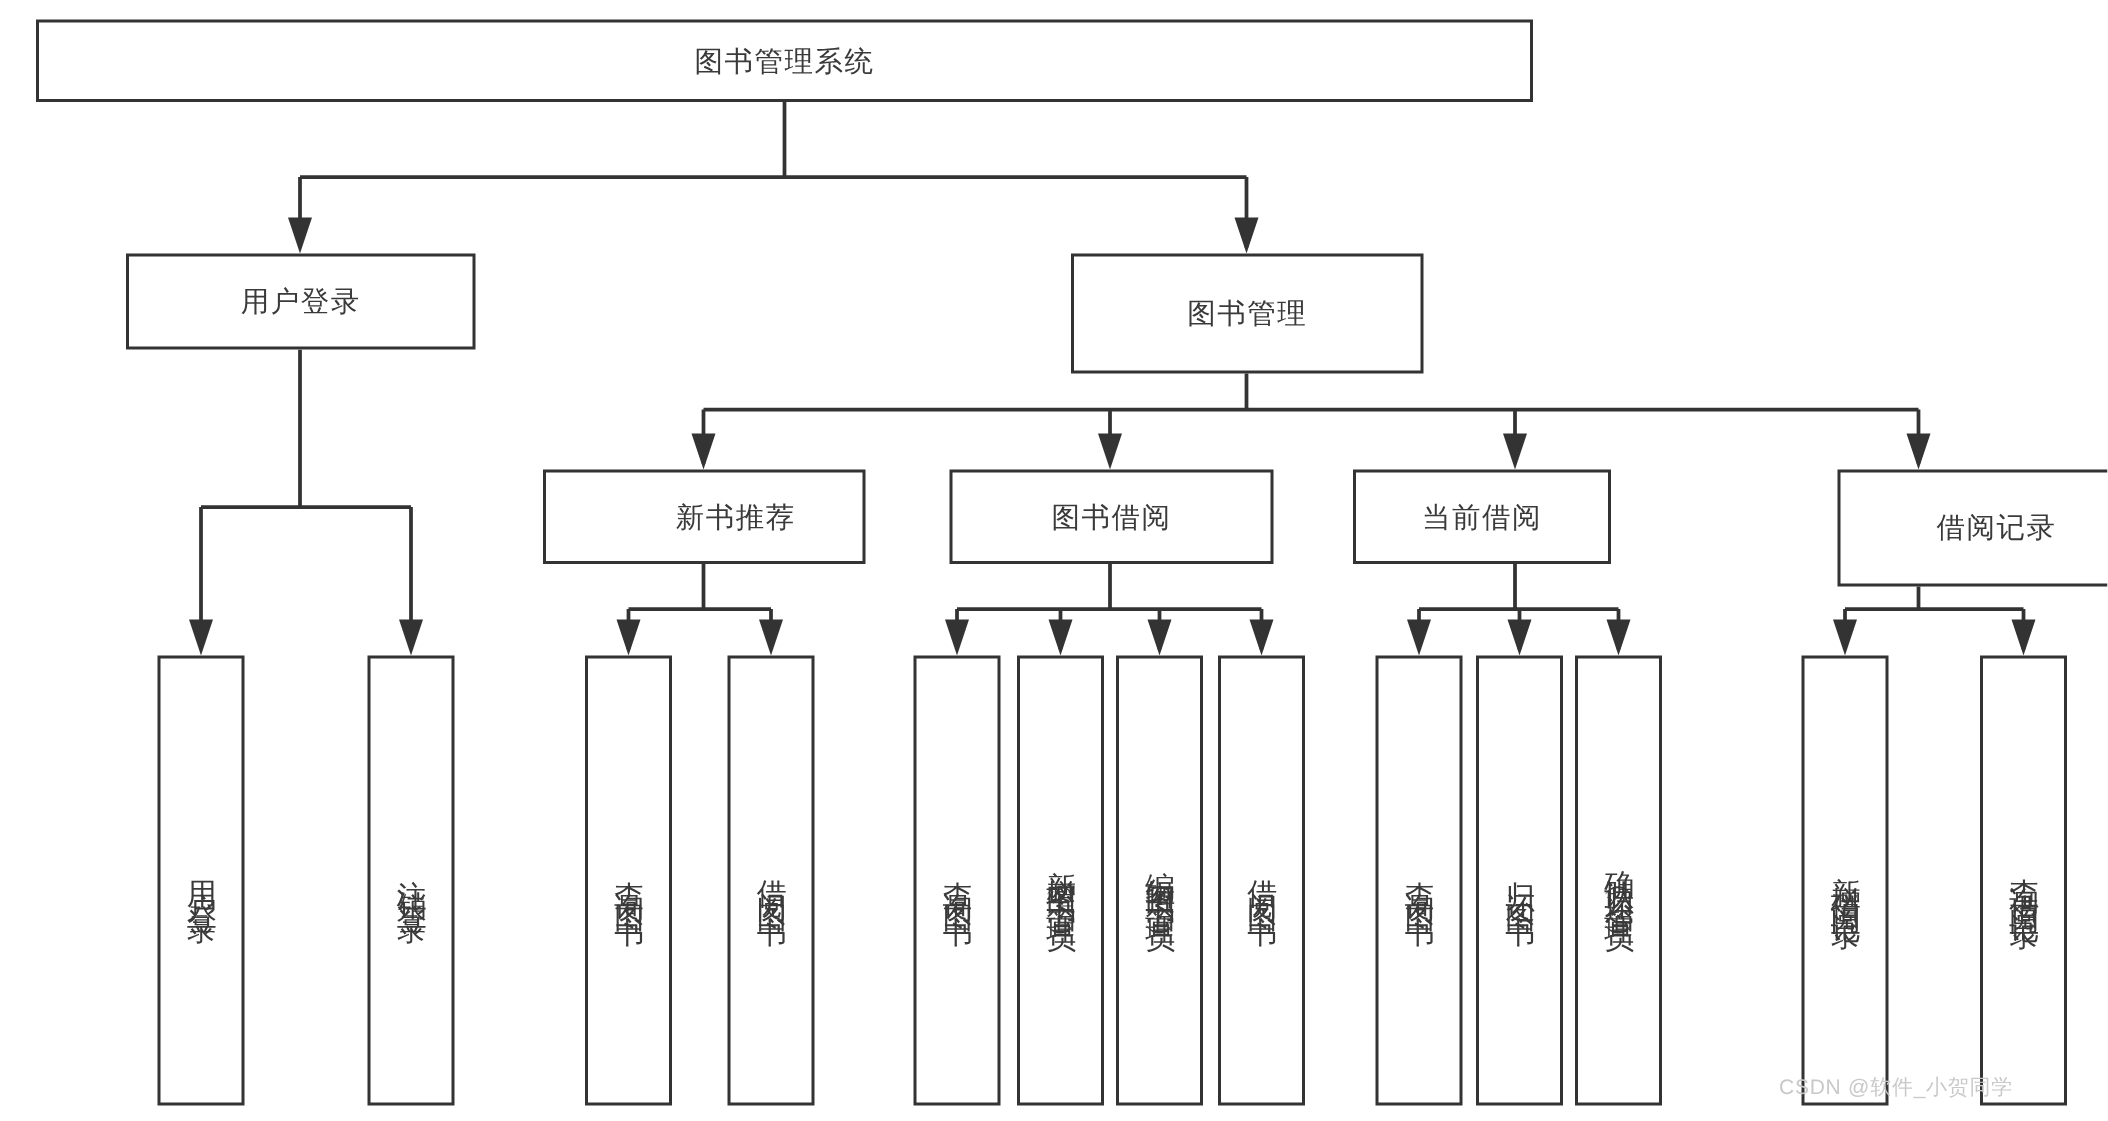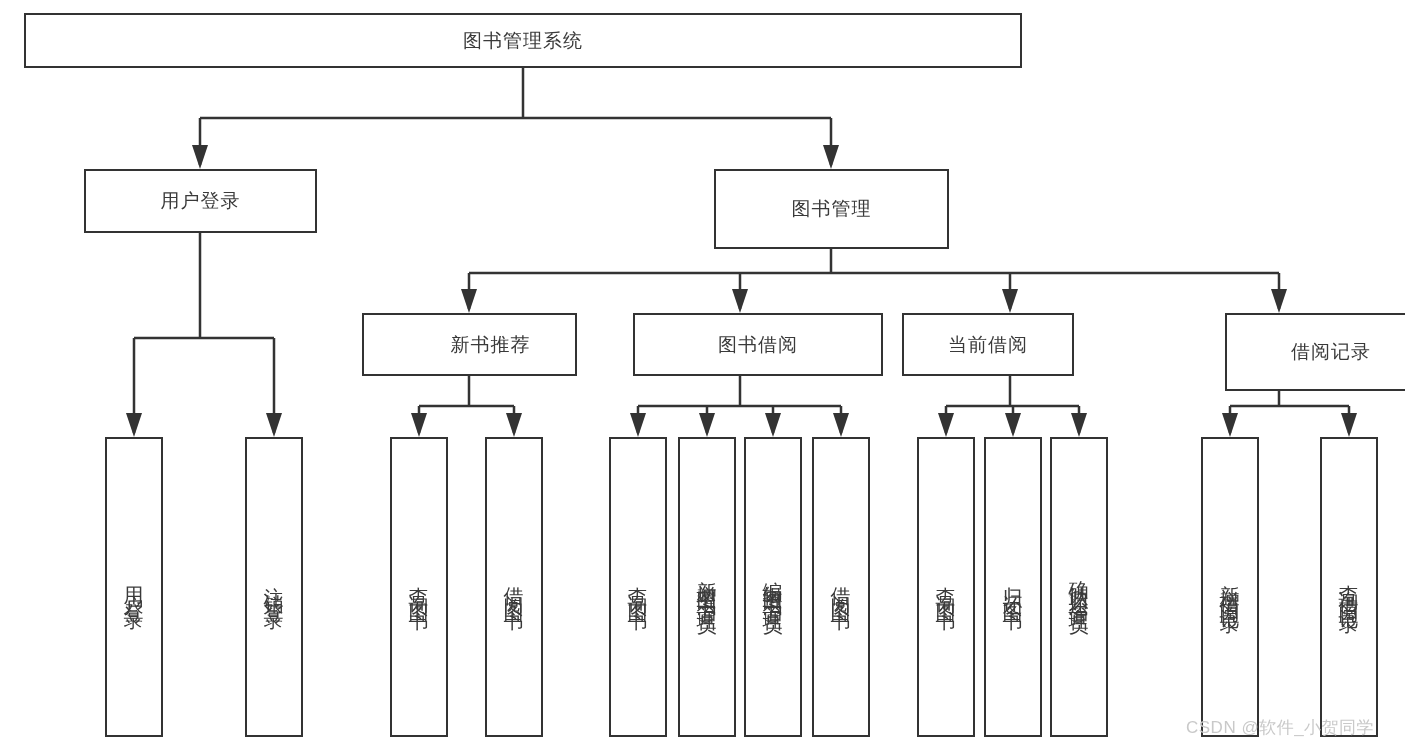--- a/index.html
+++ b/index.html
@@ -54,21 +54,21 @@
     fill: none;
   }
   .connectors polygon {
     fill: var(--line);
     stroke: none;
   }
   .watermark {
     position: absolute;
     left: 1186px;
     top: 716px;
-    font-size: 17px;
+    font-size: 14px;
     letter-spacing: 0.5px;
     color: var(--watermark);
     white-space: nowrap;
     z-index: 5;
   }
 </style>
 </head>
 <body>
 
 <div class="stage">
@@ -109,21 +109,21 @@
     <polygon points="1222,413 1238,413 1230,437"></polygon>
     <polygon points="1341,413 1357,413 1349,437"></polygon>
   </svg>
 
   <div class="node h-node" style="left:24px; top:13px; width:998px; height:55px;">图书管理系统</div>
 
   <div class="node h-node" style="left:84px; top:169px; width:233px; height:64px;">用户登录</div>
   <div class="node h-node" style="left:714px; top:169px; width:235px; height:80px;">图书管理</div>
 
   <div class="node h-node" style="left:362px; top:313px; width:215px; height:63px;padding-left:42px;">新书推荐</div>
-  <div class="node h-node" style="left:633px; top:313px; width:250px; height:63px;">图书借阅</div>
+  <div class="node h-node" style="left:633px; top:313px; width:216px; height:63px;">图书借阅</div>
   <div class="node h-node" style="left:902px; top:313px; width:172px; height:63px;">当前借阅</div>
   <div class="node h-node" style="left:1225px; top:313px; width:212px; height:78px;">借阅记录</div>
 
   <div class="node v-node" style="left:105px; top:437px; width:58px; height:300px;">用户登录</div>
   <div class="node v-node" style="left:245px; top:437px; width:58px; height:300px;">注销登录</div>
 
   <div class="node v-node" style="left:390px; top:437px; width:58px; height:300px;">查询图书</div>
   <div class="node v-node" style="left:485px; top:437px; width:58px; height:300px;">借阅图书</div>
 
   <div class="node v-node" style="left:609px; top:437px; width:58px; height:300px;">查询图书</div>

